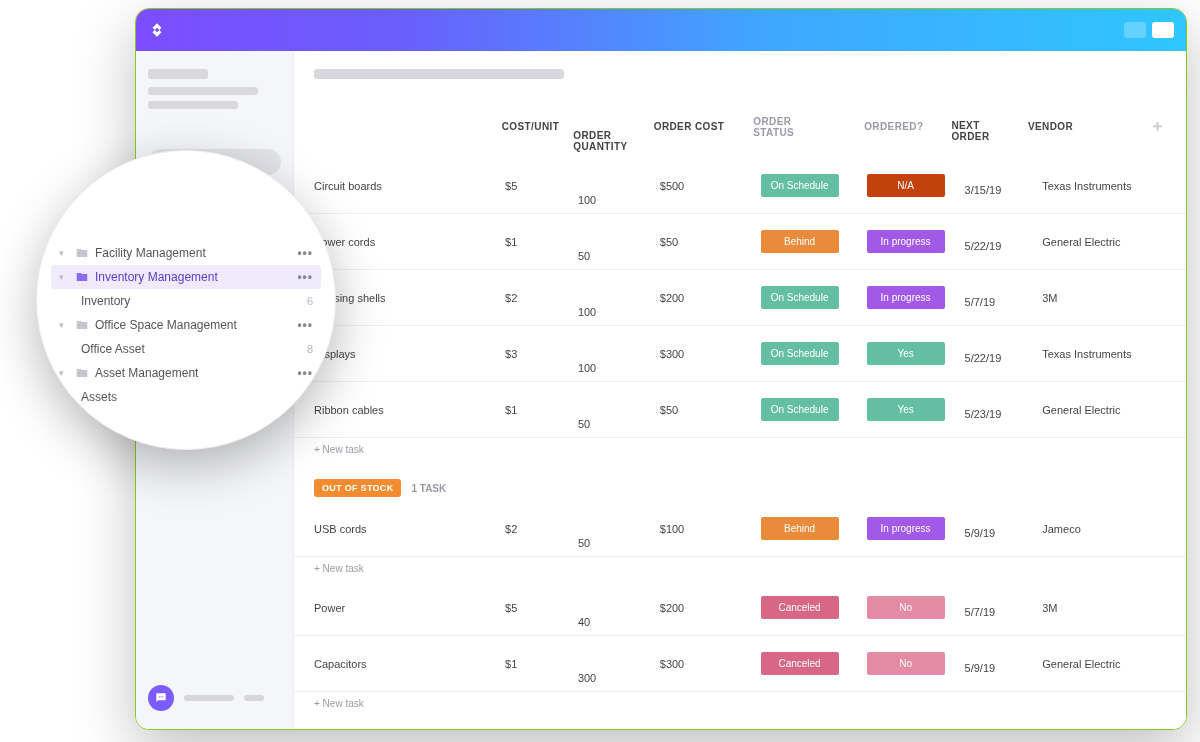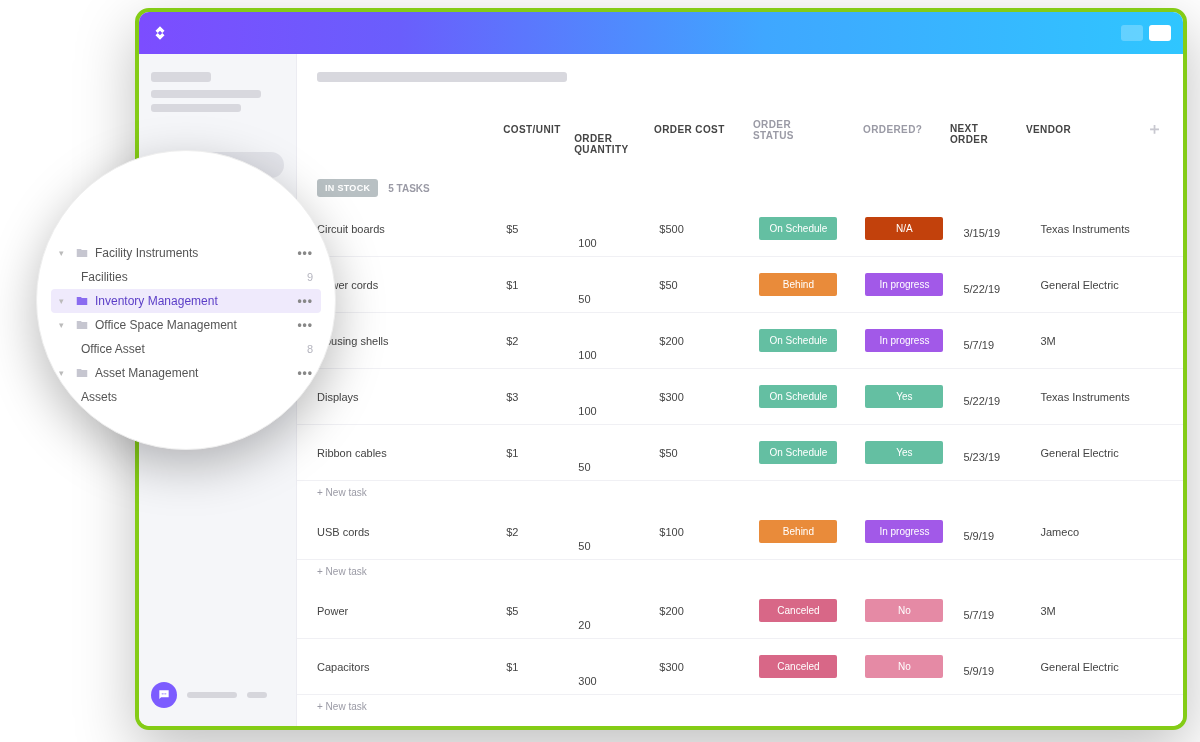--- a/index.html
+++ b/index.html
@@ -12,21 +12,21 @@
   position: relative;
 }
 .app-window {
   position: absolute;
   top: 8px; left: 135px;
   width: 1052px; height: 722px;
   border-radius: 14px;
   overflow: hidden;
   box-shadow: 0 20px 60px rgba(0,0,0,.25);
   background: #fff;
-  border: 4px solid #84cc16;
+  border: 1px solid #84cc16;
 }
 .topbar {
   height: 42px;
   background: linear-gradient(90deg, #7c4dff 0%, #6a5efc 25%, #3fa7ff 60%, #2fc6ff 100%);
   display: flex; align-items: center; justify-content: space-between;
   padding: 0 12px;
 }
 .logo-icon { color: #fff; display:flex; align-items:center; }
 .win-ctrls { display:flex; gap:6px; }
 .win-ctrl { width:22px; height:16px; border-radius:3px; background:rgba(255,255,255,.25); }
@@ -138,24 +138,20 @@
         <div class="c-qty">ORDER QUANTITY</div>
         <div class="c-ordcost">ORDER COST</div>
         <div class="c-slot">ORDER STATUS</div>
         <div class="c-slot">ORDERED?</div>
         <div class="c-date">NEXT ORDER</div>
         <div class="c-vendor">VENDOR</div>
         <span class="plus">＋</span>
       </div>
 
       <div id="groups-mount">
-          <div class="group-hdr">
-            <span class="tag" style="background:#b8c0c3">IN STOCK</span>
-            <span class="group-count">5 TASKS</span>
-          </div>
           <div class="row">
             <div class="c-name">Circuit boards</div>
             <div class="c-cost">$5</div>
             <div class="c-qty">100</div>
             <div class="c-ordcost">$500</div>
             <div class="c-slot">
               <div class="badge" style="background:#64bfa2">On Schedule</div>
             </div>
             <div class="c-slot">
               <div class="badge" style="background:#c2410c">N/A</div>
@@ -213,39 +209,43 @@
             <div class="c-slot">
               <div class="badge" style="background:#64bfa2">On Schedule</div>
             </div>
             <div class="c-slot">
               <div class="badge" style="background:#64bfa2">Yes</div>
             </div>
             <div class="c-date">5/23/19</div>
             <div class="c-vendor">General Electric</div>
           </div>
           <div class="new-task">+ New task</div>
+          <div class="group-hdr">
+            <span class="tag" style="background:#f28c2f">OUT OF STOCK</span>
+            <span class="group-count">1 TASK</span>
+          </div>
           <div class="row">
             <div class="c-name">USB cords</div>
             <div class="c-cost">$2</div>
             <div class="c-qty">50</div>
             <div class="c-ordcost">$100</div>
             <div class="c-slot">
               <div class="badge" style="background:#e98b3a">Behind</div>
             </div>
             <div class="c-slot">
               <div class="badge" style="background:#a259e8">In progress</div>
             </div>
             <div class="c-date">5/9/19</div>
             <div class="c-vendor">Jameco</div>
           </div>
           <div class="new-task">+ New task</div>
           <div class="row">
             <div class="c-name">Power</div>
             <div class="c-cost">$5</div>
-            <div class="c-qty">20</div>
+            <div class="c-qty">40</div>
             <div class="c-ordcost">$200</div>
             <div class="c-slot">
               <div class="badge" style="background:#d86787">Canceled</div>
             </div>
             <div class="c-slot">
               <div class="badge" style="background:#e58aa5">No</div>
             </div>
             <div class="c-date">5/7/19</div>
             <div class="c-vendor">3M</div>
           </div>
@@ -271,37 +271,37 @@
 
 <div class="zoom-lens">
   <div id="tree-mount">
       <div class="tree-item">
         <span class="chevron">▾</span>
         <span class="folder">
           <svg width="14" height="14" viewBox="0 0 24 24">
             <path fill="currentColor" d="M3 5h7l2 2h9v12H3V5z"></path>
           </svg>
         </span>
-        <span class="label">Facility Instruments</span>
+        <span class="label">Facility Management</span>
         <span class="more">•••</span>
-      </div>
-      <div class="tree-item tree-child">
-        <span class="label">Facilities</span>
-        <span class="cnt">9</span>
       </div>
       <div class="tree-item active">
         <span class="chevron">▾</span>
         <span class="folder">
           <svg width="14" height="14" viewBox="0 0 24 24">
             <path fill="currentColor" d="M3 5h7l2 2h9v12H3V5z"></path>
           </svg>
         </span>
         <span class="label">Inventory Management</span>
         <span class="more">•••</span>
       </div>
+      <div class="tree-item tree-child">
+        <span class="label">Inventory</span>
+        <span class="cnt">6</span>
+      </div>
       <div class="tree-item">
         <span class="chevron">▾</span>
         <span class="folder">
           <svg width="14" height="14" viewBox="0 0 24 24">
             <path fill="currentColor" d="M3 5h7l2 2h9v12H3V5z"></path>
           </svg>
         </span>
         <span class="label">Office Space Management</span>
         <span class="more">•••</span>
       </div>

